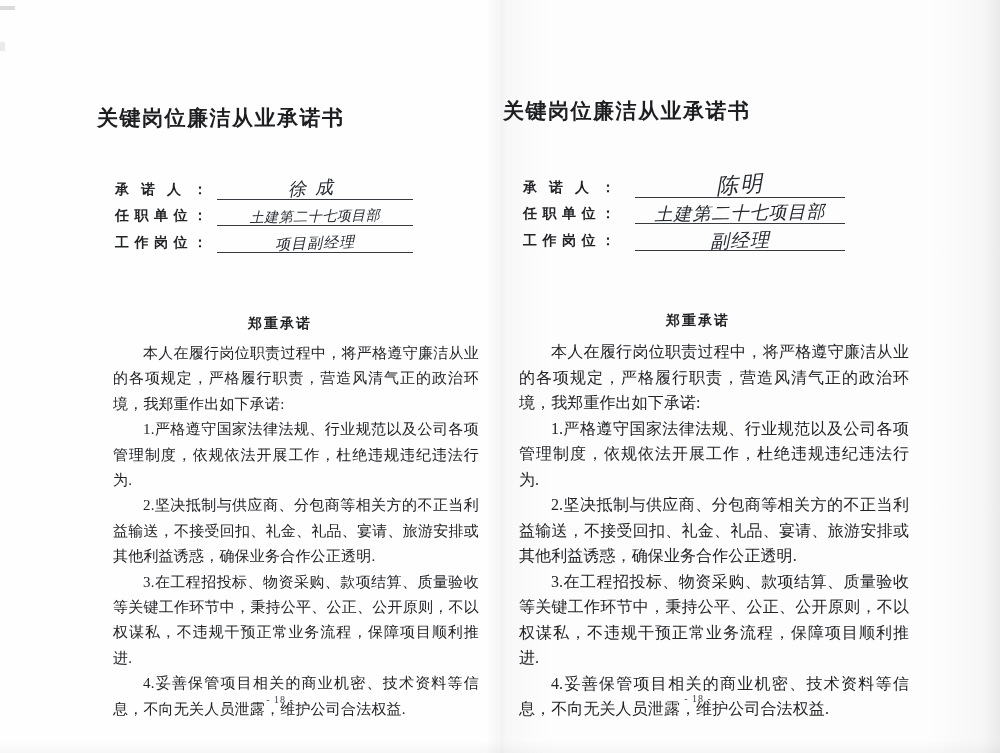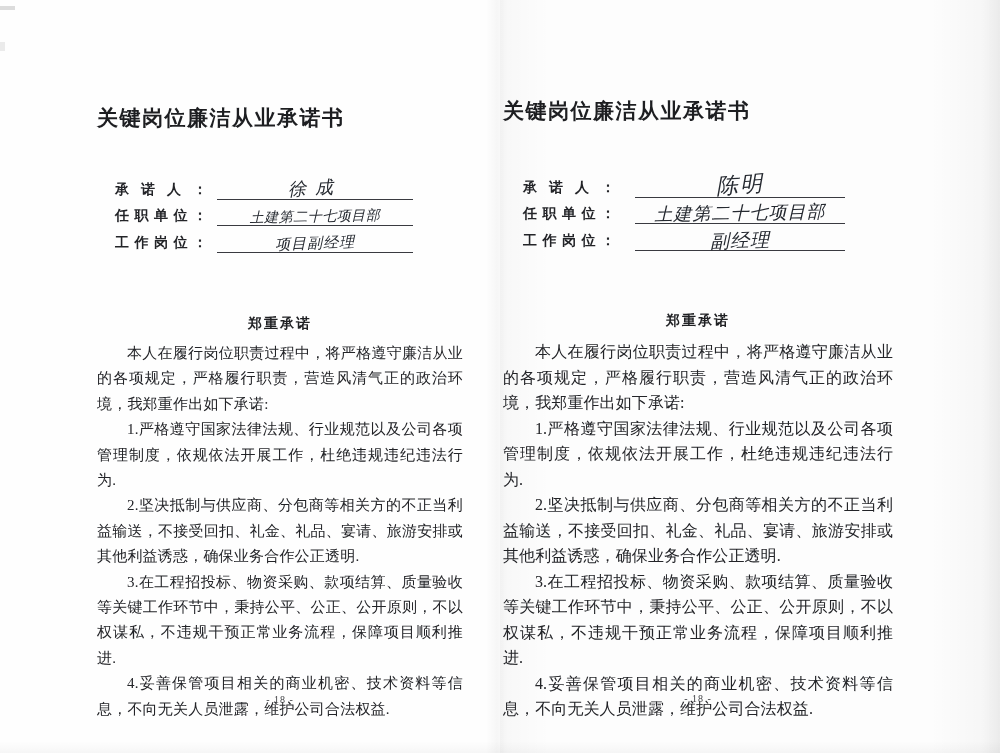--- a/index.html
+++ b/index.html
@@ -74,21 +74,21 @@
   .pledge-header {
     position: absolute; left: 0; width: 100%;
     text-align: center;
     font-size: 14px; font-weight: 700;
     letter-spacing: 2px;
     color: #1f2023;
   }
   .p-left  .pledge-header { top: 315px; }
   .p-right .pledge-header { top: 312px; }
 
-  .pledge-body { position: absolute; left: 0; }
+  .pledge-body { position: absolute; left: 16px; }
   .p-left  .pledge-body { top: 341px; width: 366px; font-size: 15px;  line-height: 25.4px; letter-spacing: 0.2px; }
   .p-right .pledge-body { top: 339px; width: 390px; font-size: 16px;  line-height: 25.5px; letter-spacing: 0.1px; }
   .pledge-body p {
     margin: 0;
     text-indent: 2em;
     text-align: justify;
     color: #232428;
   }
 
   .page-num {

